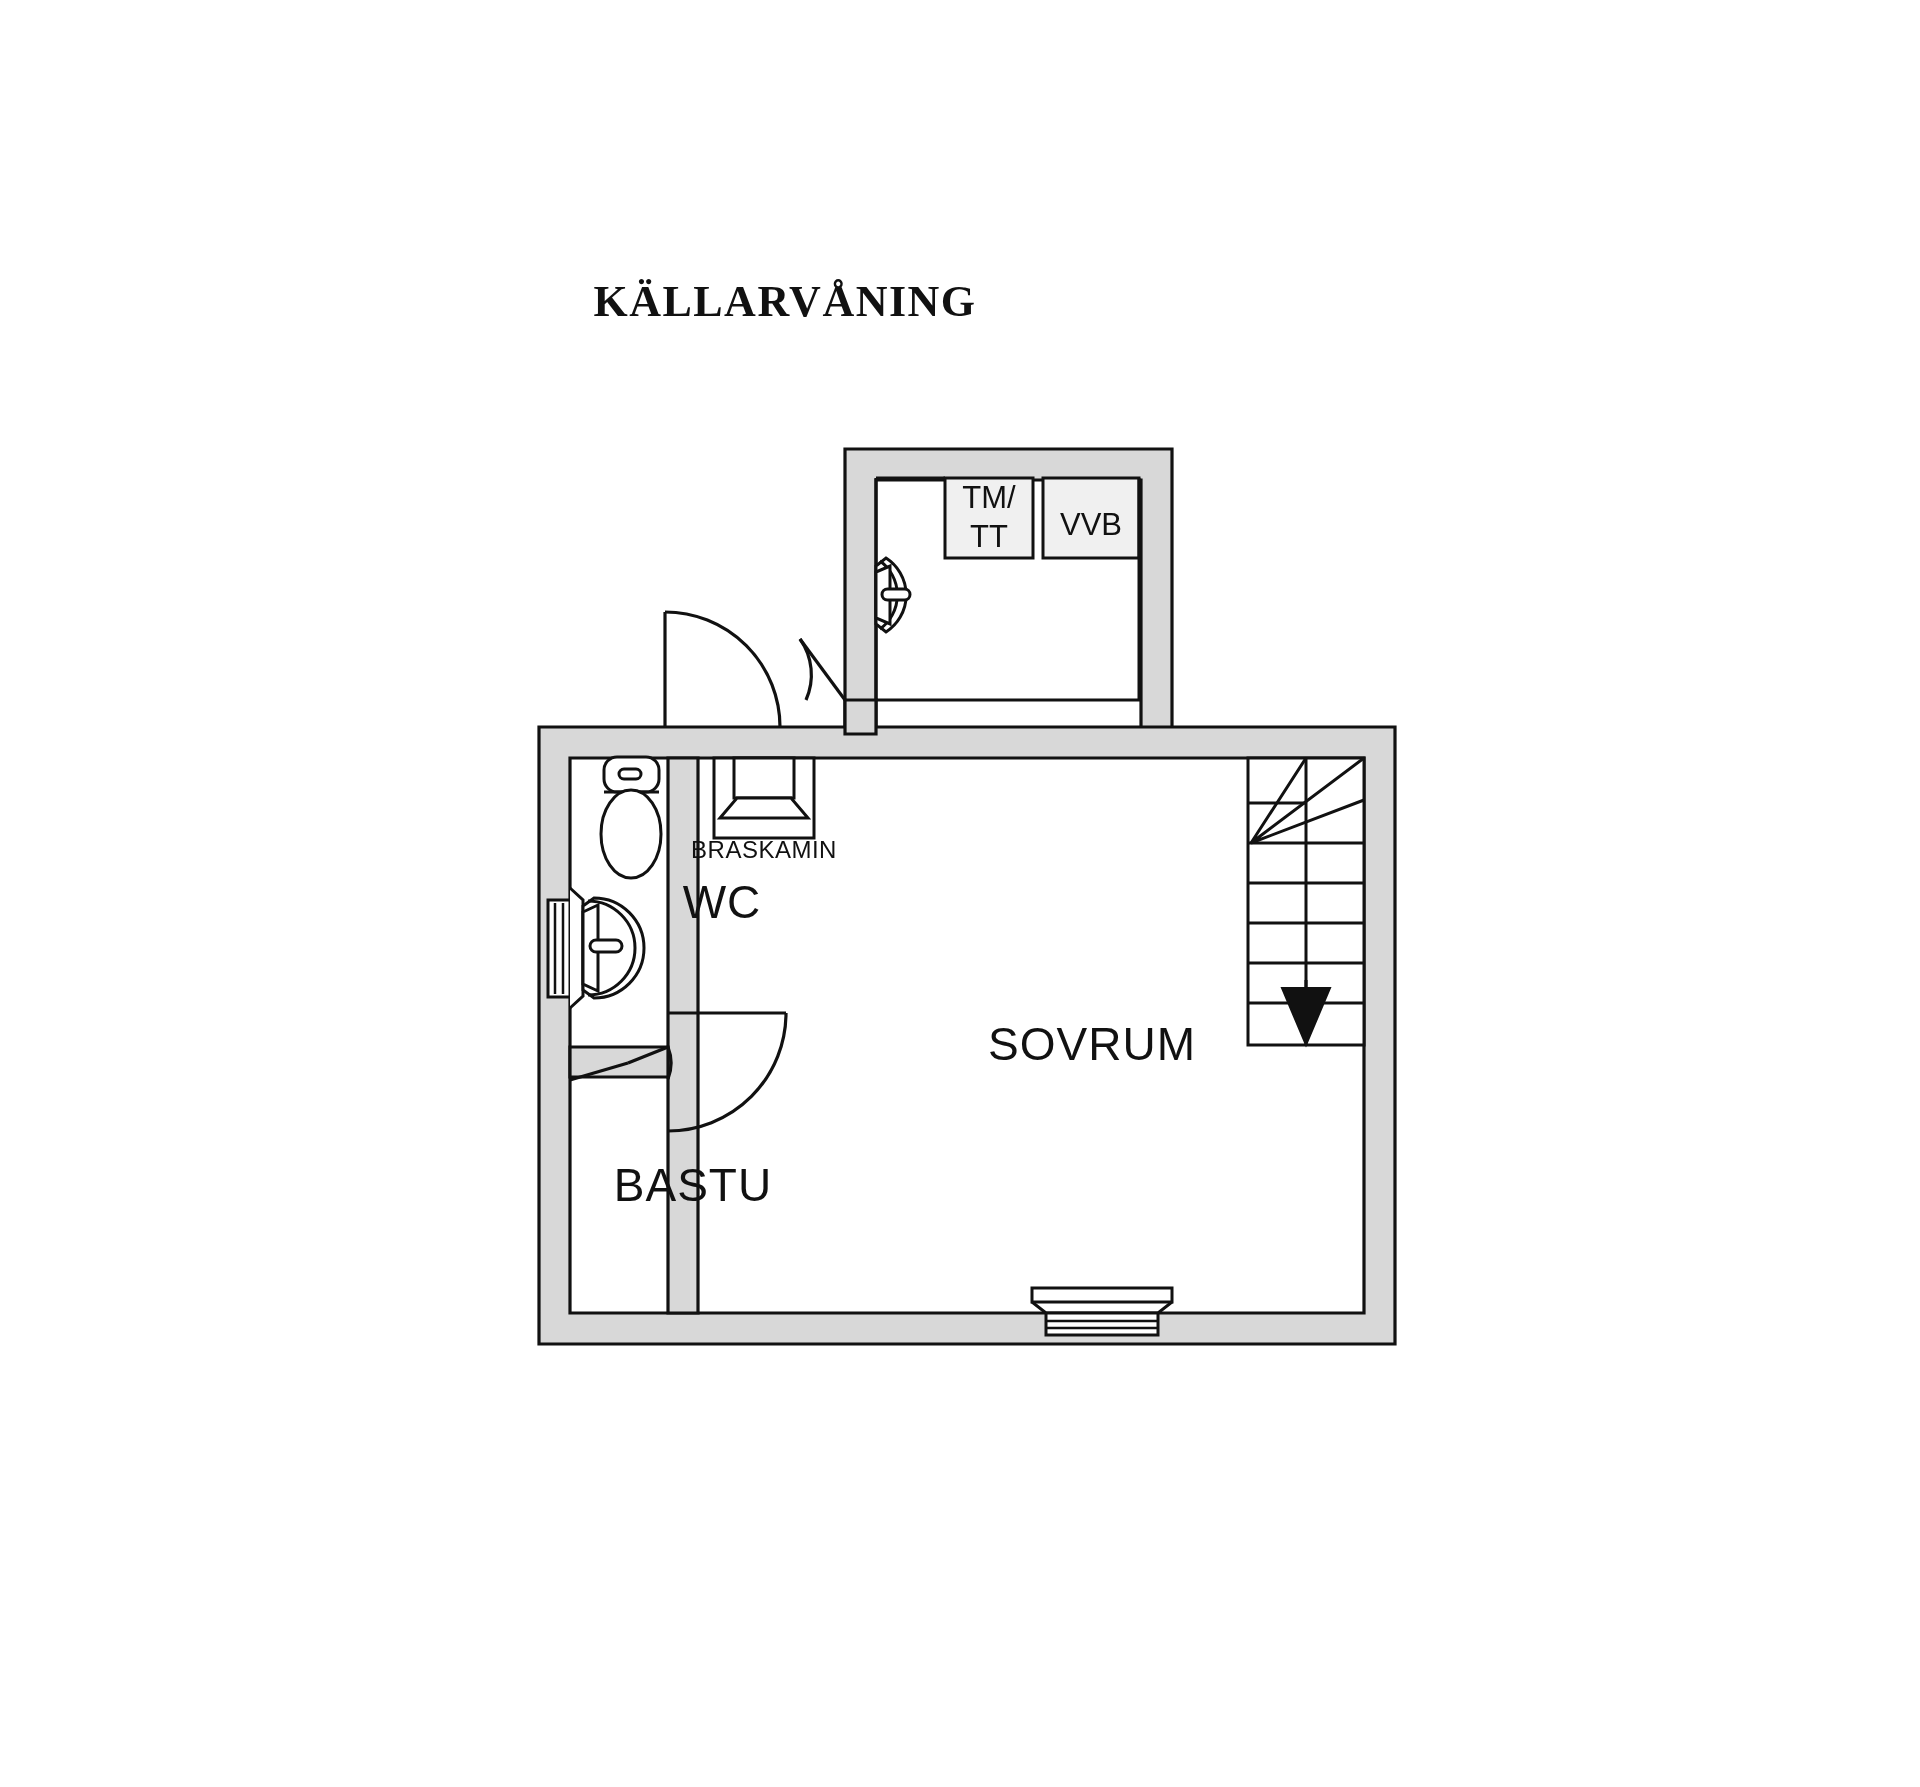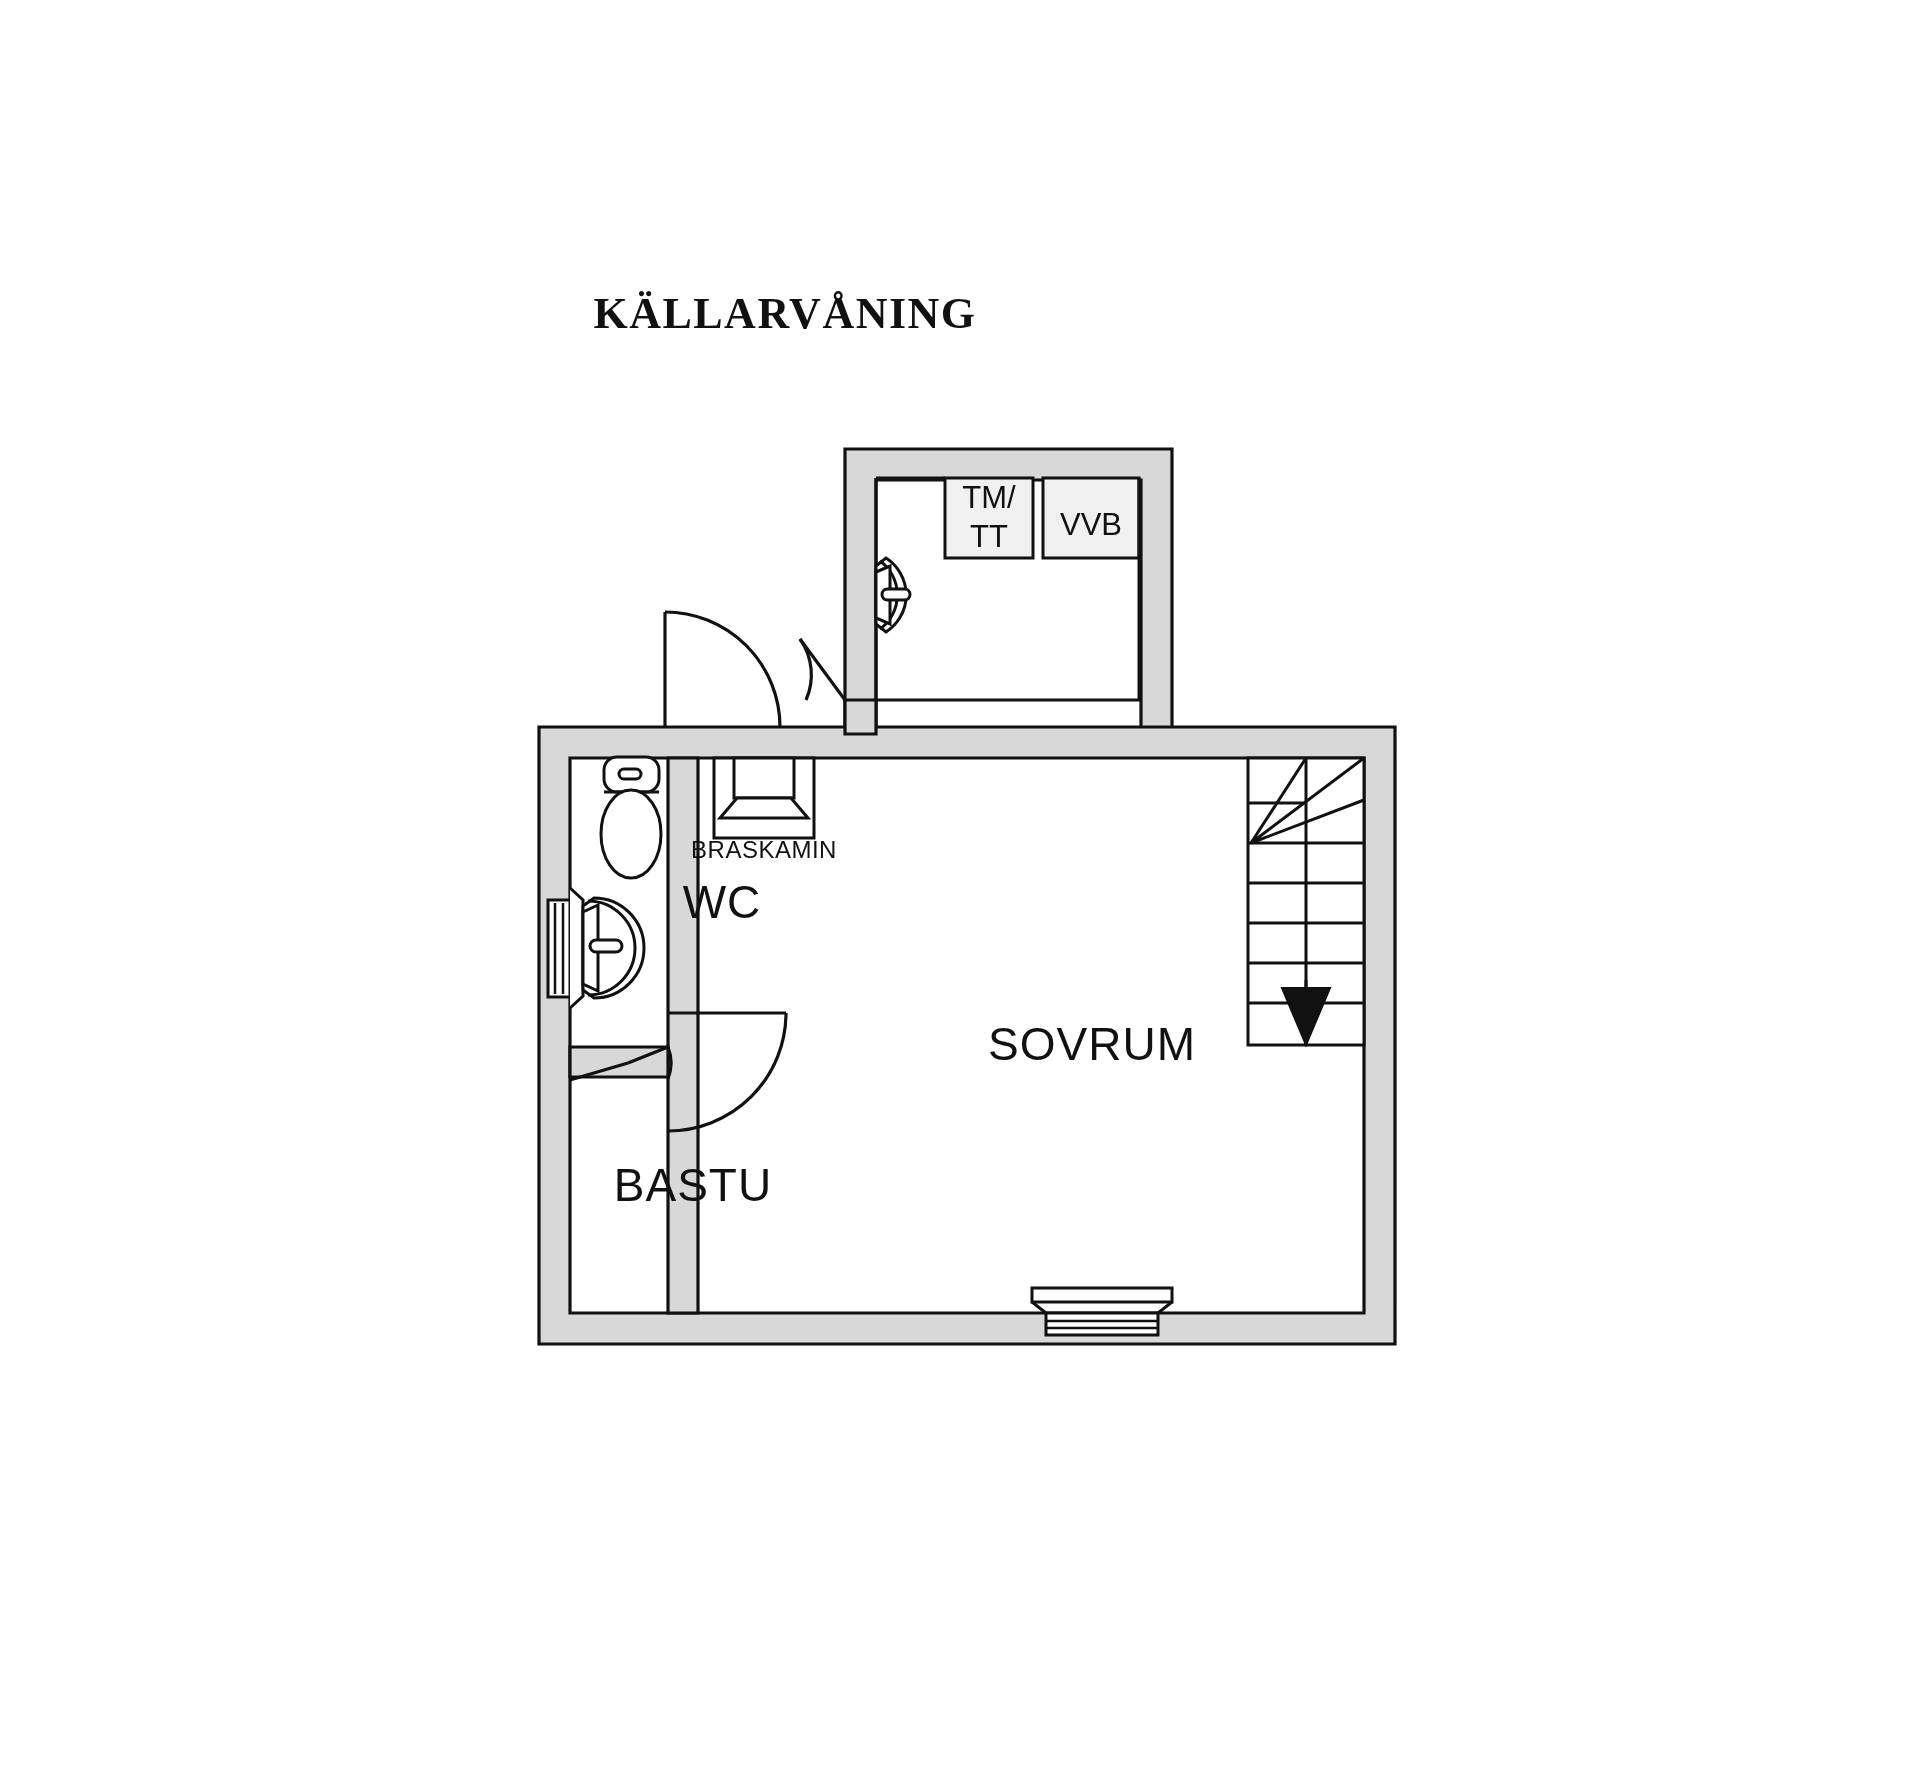--- a/index.html
+++ b/index.html
@@ -15,21 +15,21 @@
   }
   #page {
     position: relative;
     width: 1920px;
     height: 1787px;
     background: #ffffff;
   }
   #plan-title {
     position: absolute;
     left: 0;
-    top: 288px;
+    top: 276px;
     width: 1570px;
     text-align: center;
     font-family: "Liberation Serif", serif;
     font-weight: bold;
     font-size: 44px;
     letter-spacing: 1.5px;
     color: #111111;
   }
   #floorplan-svg {
     position: absolute;

